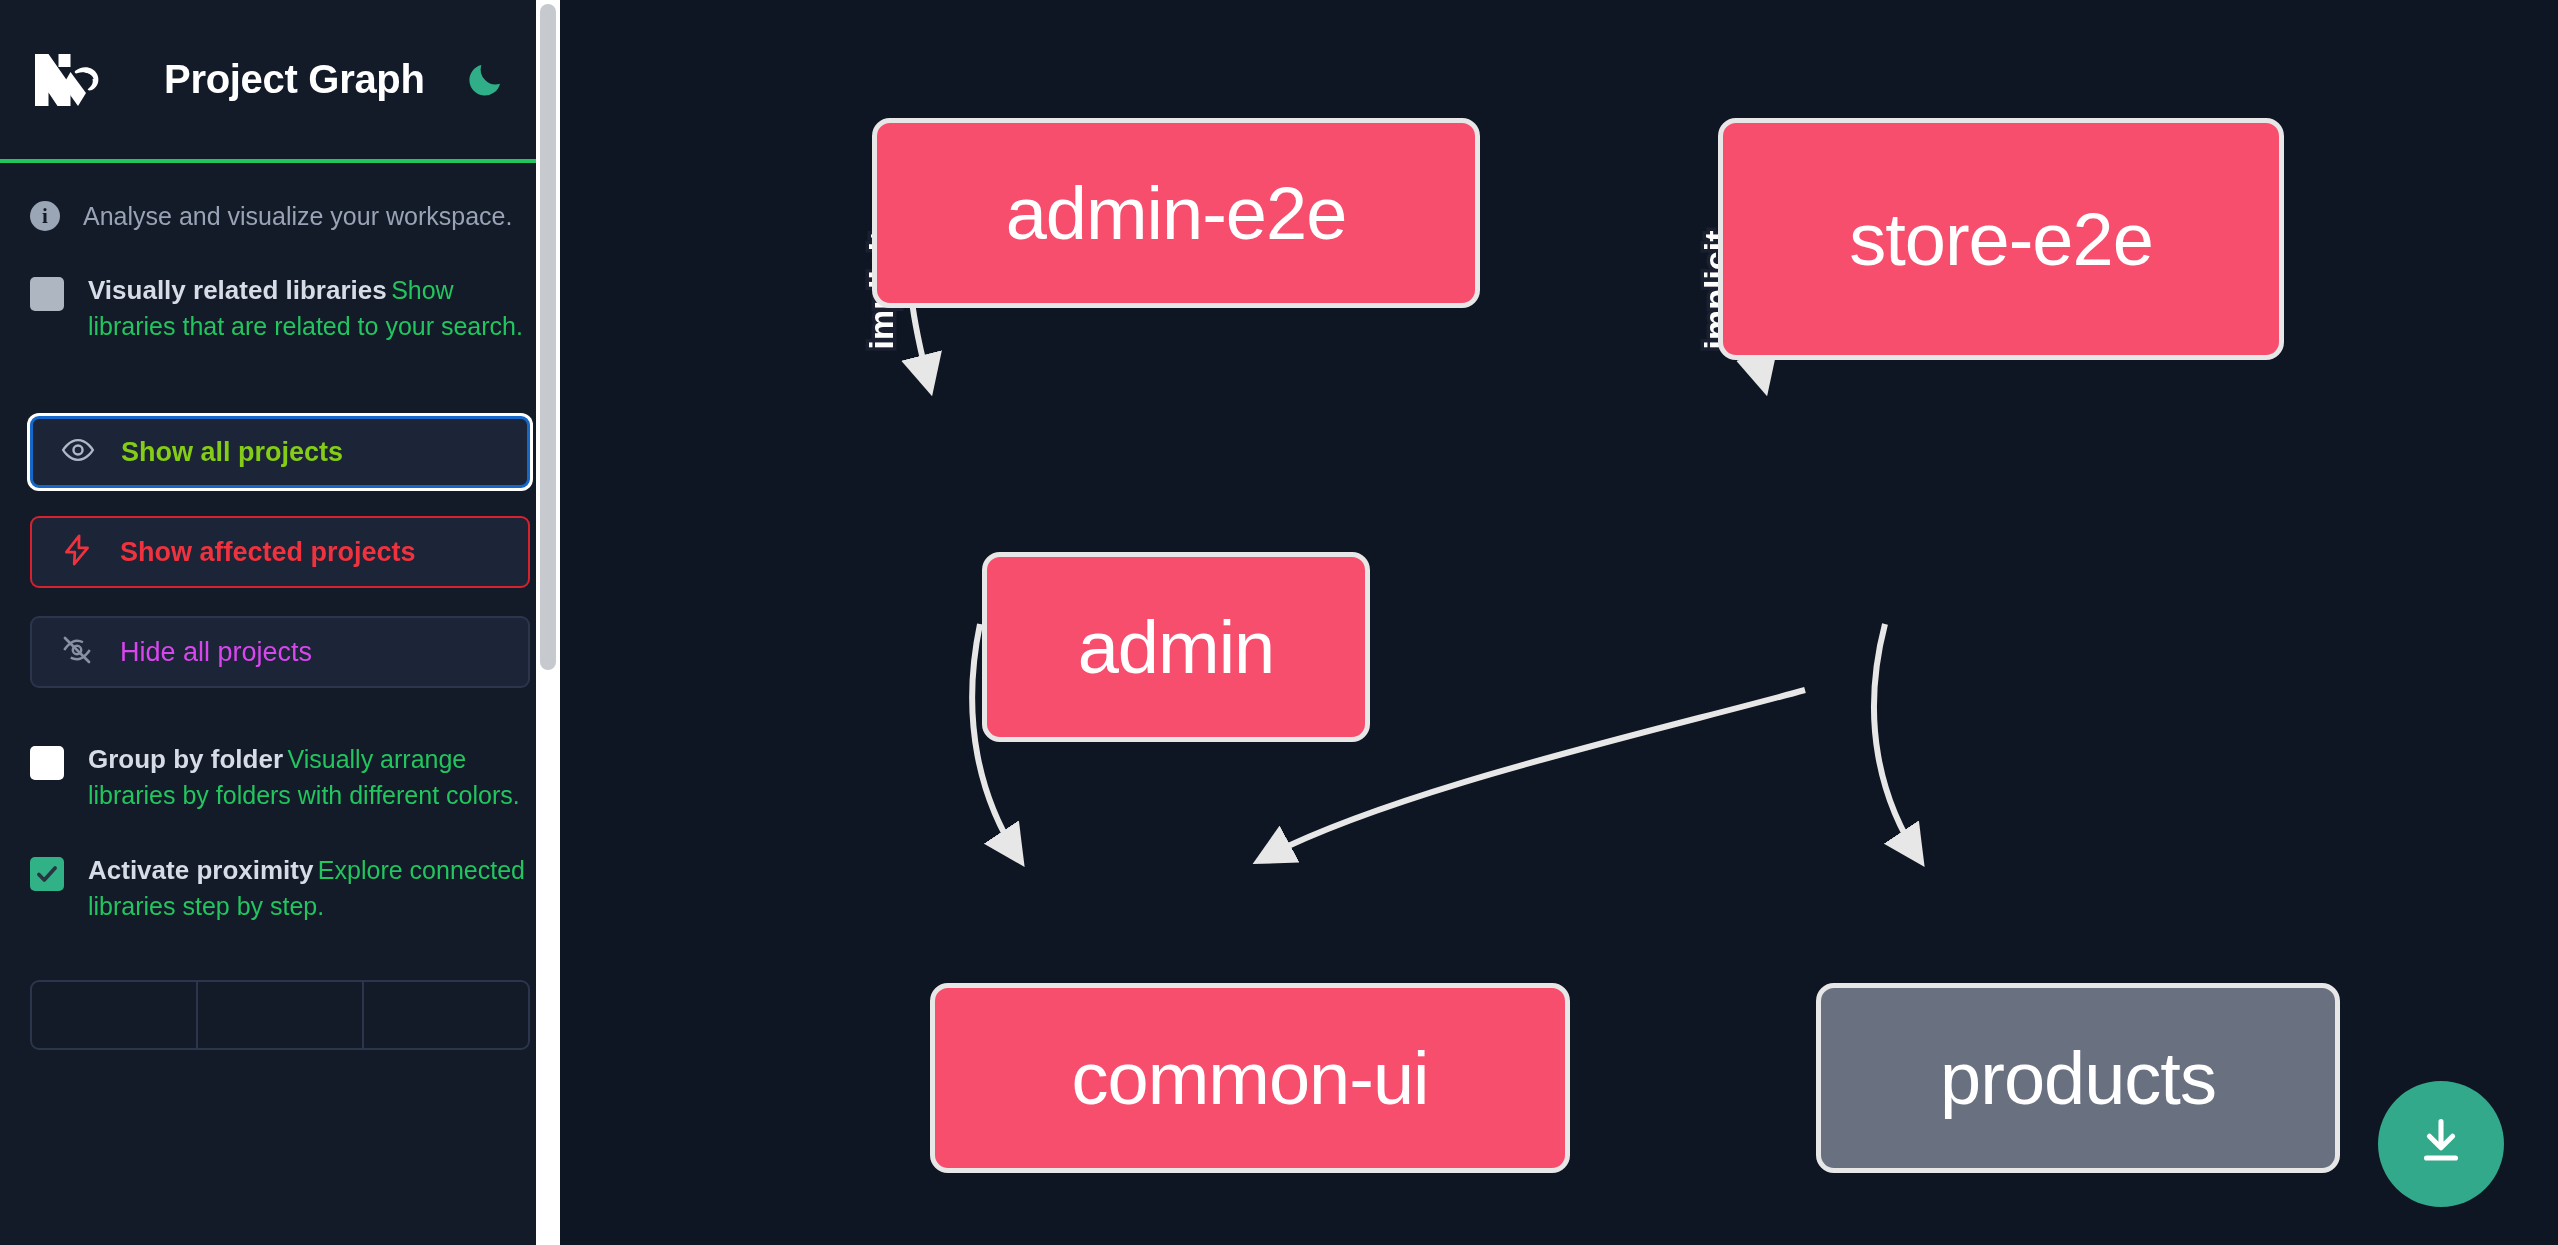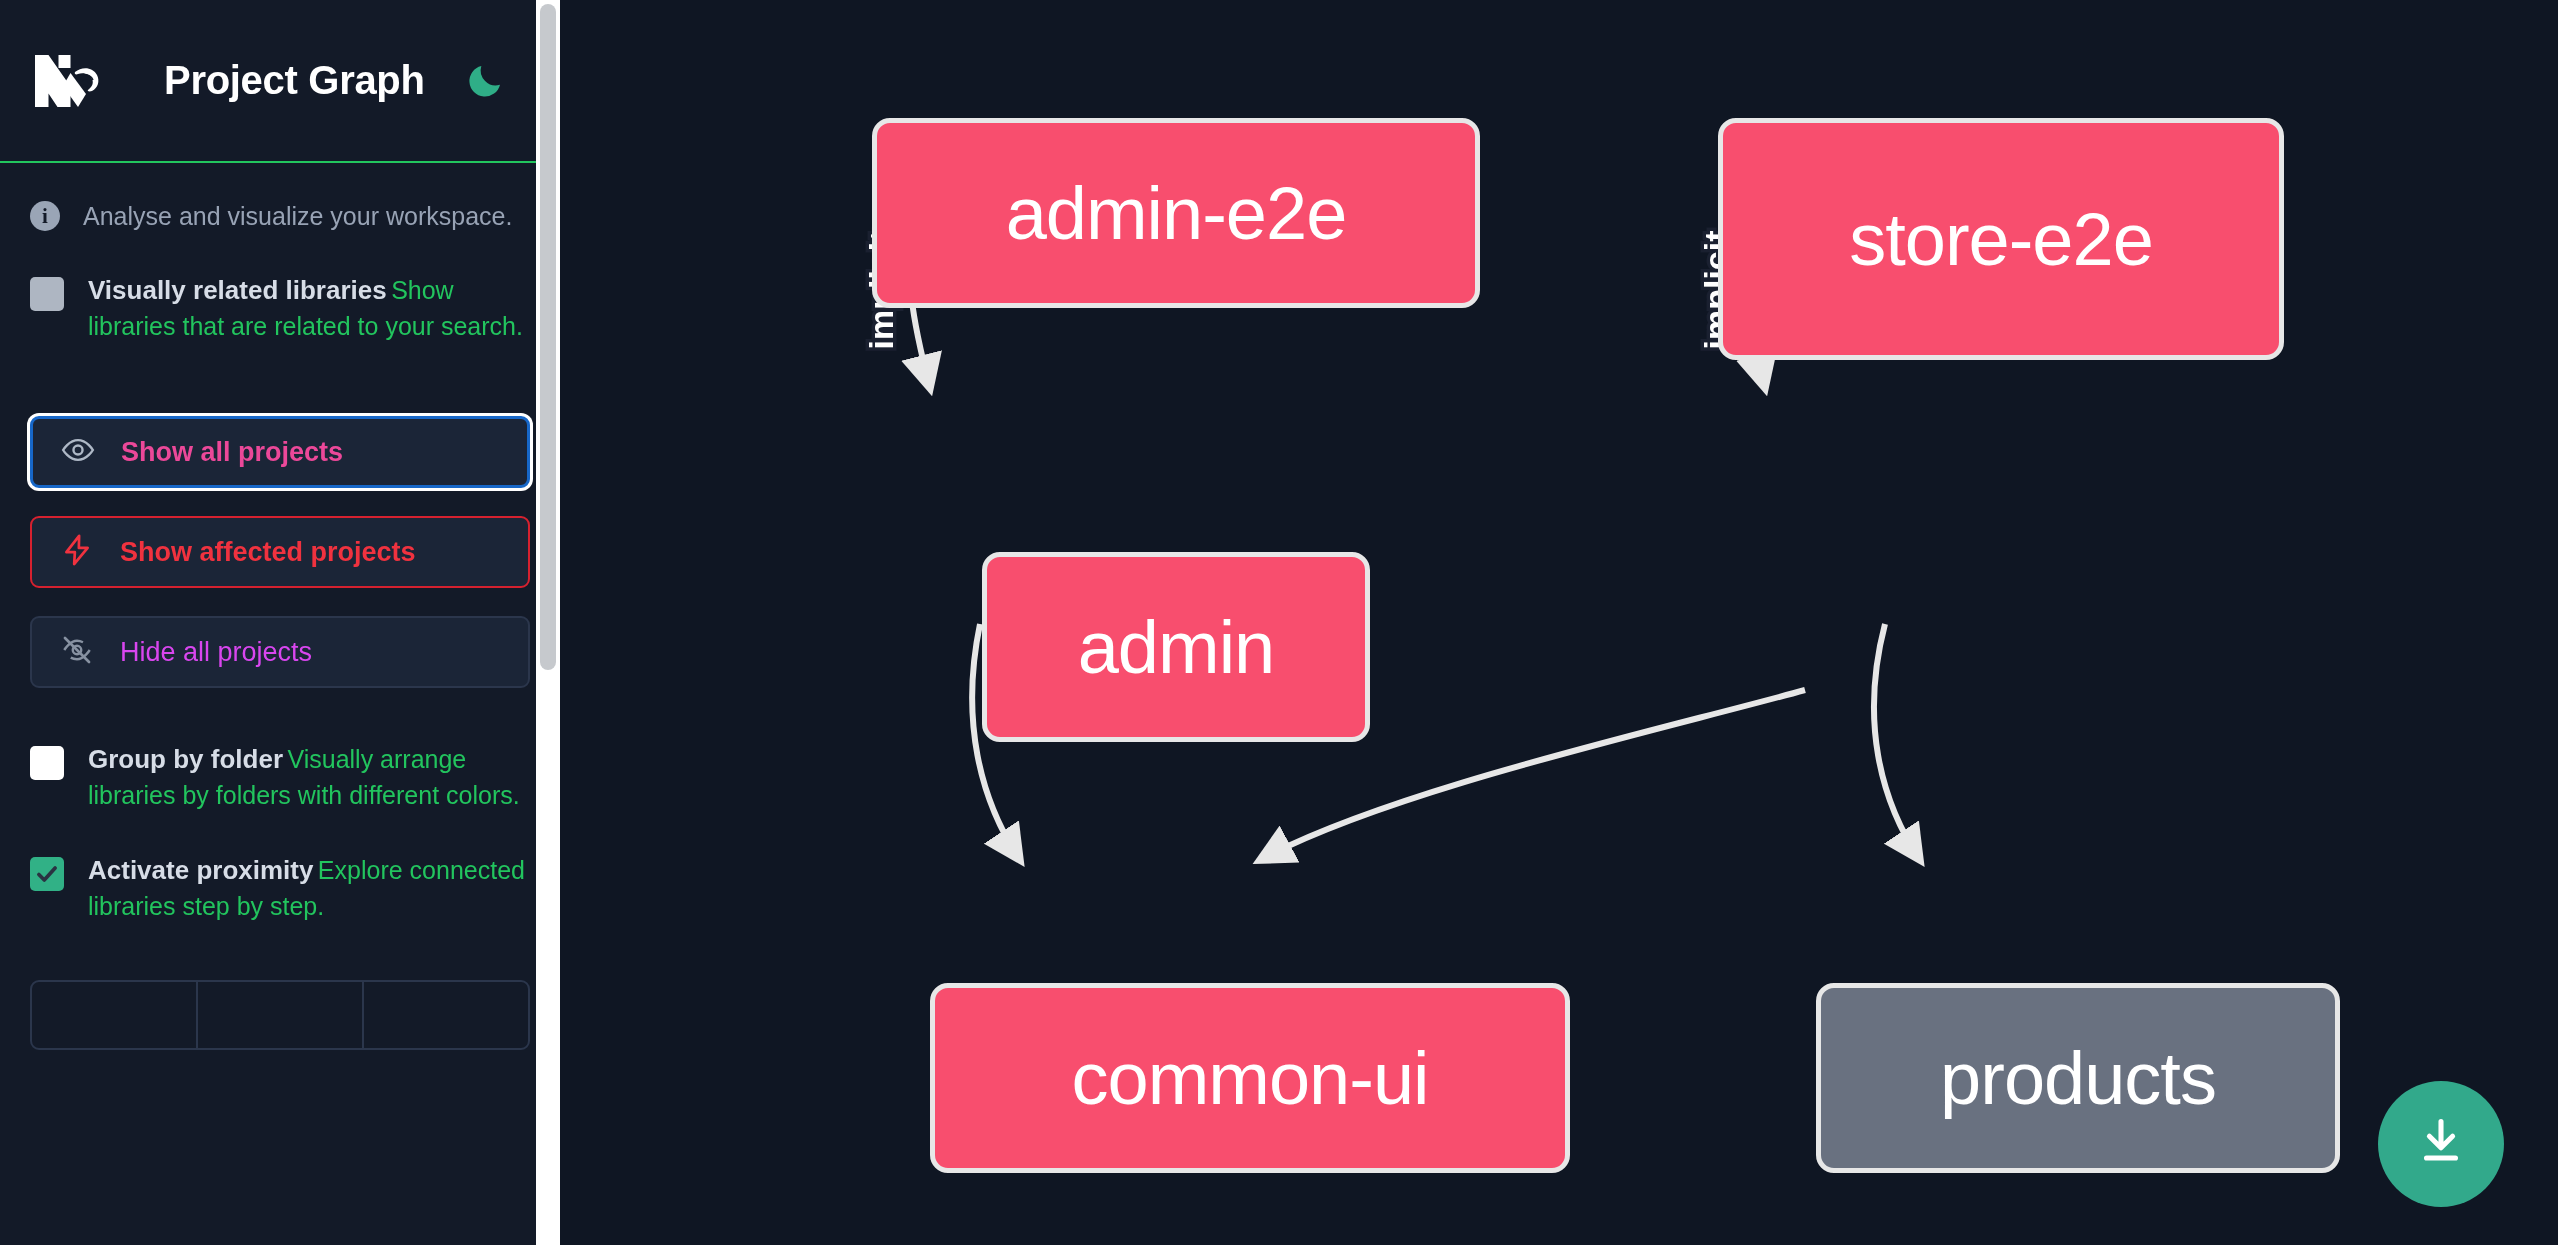--- a/index.html
+++ b/index.html
@@ -16,21 +16,21 @@
     position: relative;
     width: 560px; height: 1245px;
     background: #131A28;
     flex: 0 0 560px;
     overflow: hidden;
   }
   .sidebar-header {
     height: 163px;
     display: flex; align-items: center;
     padding-left: 30px;
-    border-bottom: 2px solid #22c55e;
+    border-bottom: 4px solid #22c55e;
   }
   .nx-logo { width: 88px; height: 62px; flex: 0 0 88px; }
   .app-title {
     color: #FFFFFF;
     font-size: 40px;
     font-weight: 700;
     letter-spacing: -0.3px;
     margin-left: 46px;
     white-space: nowrap;
   }
@@ -101,21 +101,21 @@
     border: 2px solid #2B364C;
   }
   .btn + .btn { margin-top: 28px; }
   .btn-label { font-size: 27px; margin-left: 26px; white-space: nowrap; }
 
   .btn-show-all {
     margin-top: 72px;
     border: 3px solid #1767C8;
     box-shadow: 0 0 0 3px #FFFFFF;
   }
-  .btn-show-all .btn-label { color: #ec4899; font-weight: 700; }
+  .btn-show-all .btn-label { color: #84cc16; font-weight: 700; }
 
   .btn-affected { border: 2px solid #D6212F; }
   .btn-affected .btn-label { color: #F0323F; font-weight: 700; }
 
   .btn-hide-all { border: 2px solid #2B364C; }
   .btn-hide-all .btn-label { color: #d946ef; }
 
   .segmented {
     margin-top: 56px;
     height: 70px;

